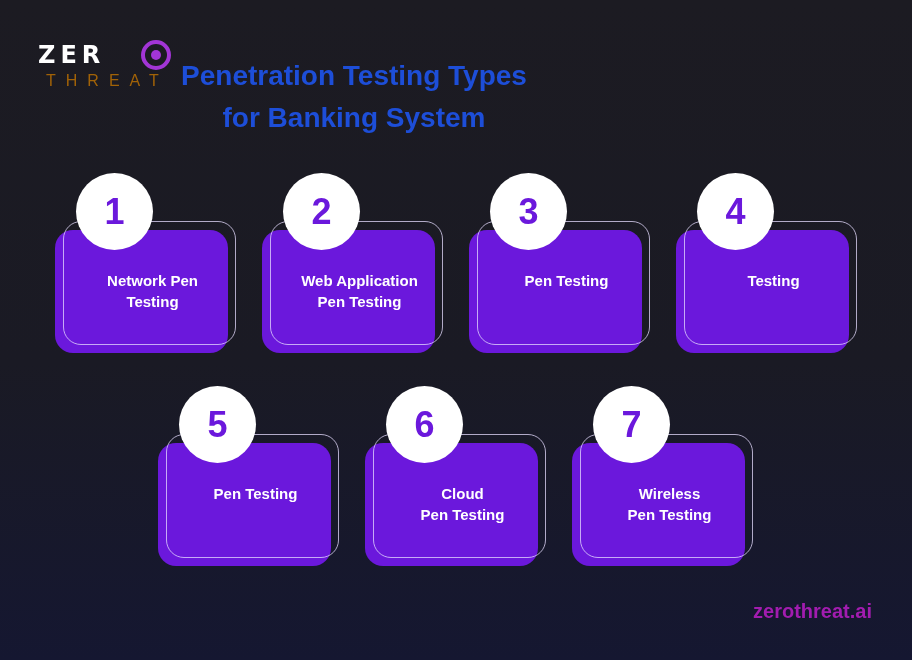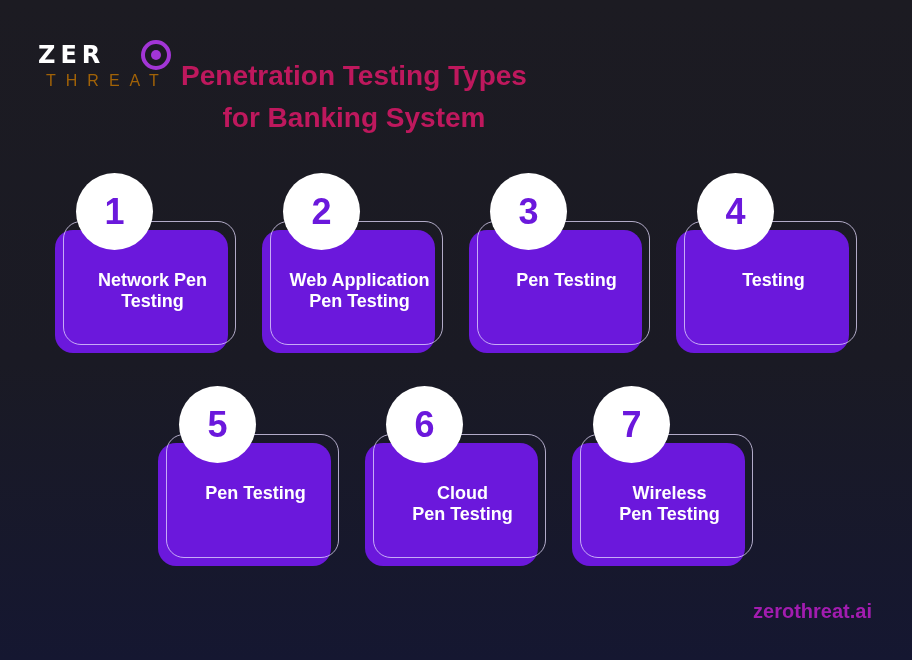--- a/index.html
+++ b/index.html
@@ -21,41 +21,41 @@
     .logo-o::after {
       content: ""; position: absolute; left: 6px; top: 6px; width: 10px; height: 10px;
       background: #a235d6; border-radius: 50%;
     }
     .logo-threat {
       position: absolute; left: 8px; top: 34px;
       font-size: 16px; letter-spacing: 10px; color: #a16207;
     }
     .title {
       position: absolute; left: 0; width: 744px; top: 55px; text-align: center;
-      color: #be185d; font-weight: bold; font-size: 28px; line-height: 42px;
+      color: #1d4ed8; font-weight: bold; font-size: 28px; line-height: 42px;
     }
     .title div { margin-left: -36px; }
     .card { position: absolute; width: 184px; height: 180px; }
     .card .fill {
       position: absolute; left: 0; top: 58px; width: 173px; height: 123px;
       background: #6b18dc; border-radius: 18px;
     }
     .card .outline {
       position: absolute; left: 8px; top: 49px; width: 173px; height: 124px;
       border: 1px solid rgba(230,220,255,0.75); border-radius: 18px; box-sizing: border-box;
     }
     .card .circle {
       position: absolute; left: 21px; top: 1px; width: 77px; height: 77px;
       background: #ffffff; border-radius: 50%;
       display: flex; align-items: center; justify-content: center;
       color: #6b18dc; font-weight: bold; font-size: 36px;
     }
     .card .label {
       position: absolute; left: 0; top: 98px; width: 187px; text-align: center;
-      color: #ffffff; font-weight: bold; font-size: 18px; line-height: 21px;
+      color: #ffffff; font-weight: bold; font-size: 15px; line-height: 21px;
       padding-left: 8px; box-sizing: border-box;
     }
     .footer {
       position: absolute; right: 40px; top: 600px;
       color: #a21caf; font-weight: bold; font-size: 20px;
     }
   </style>
 </head>
 <body>
 

